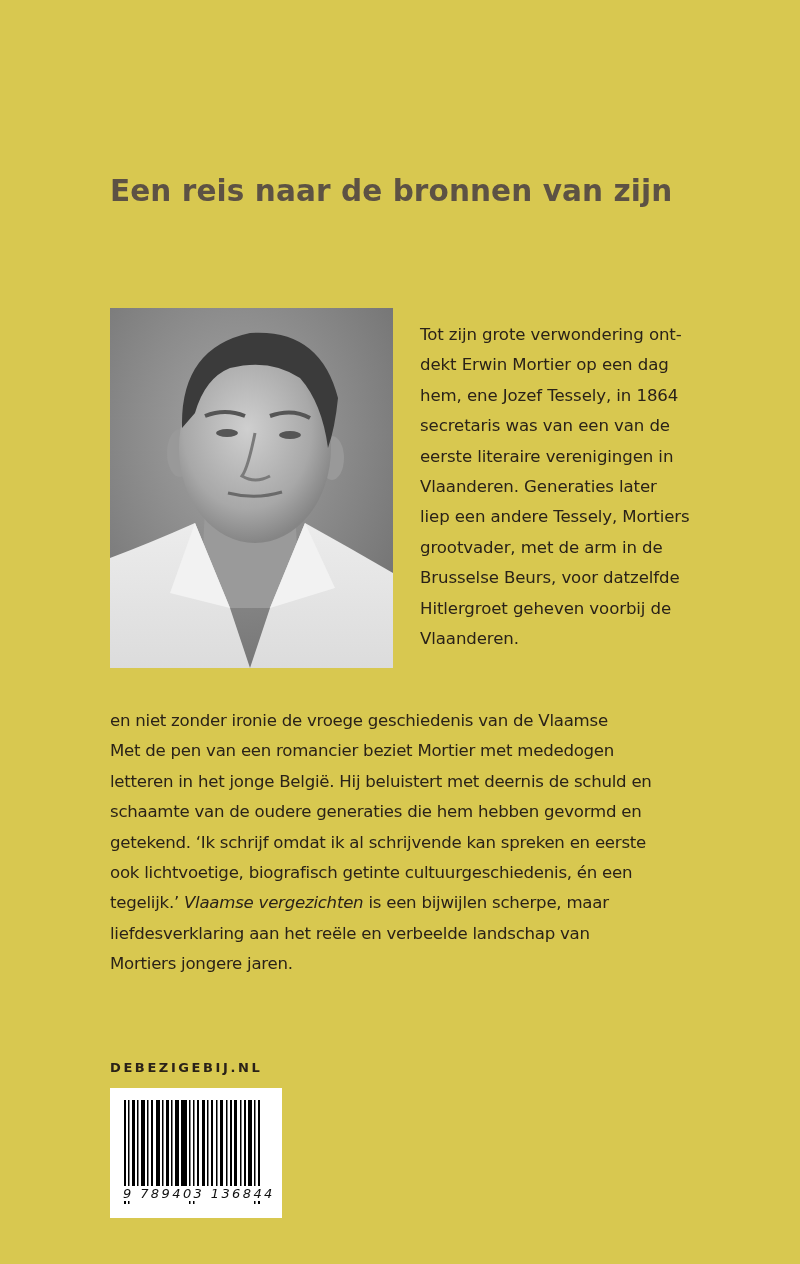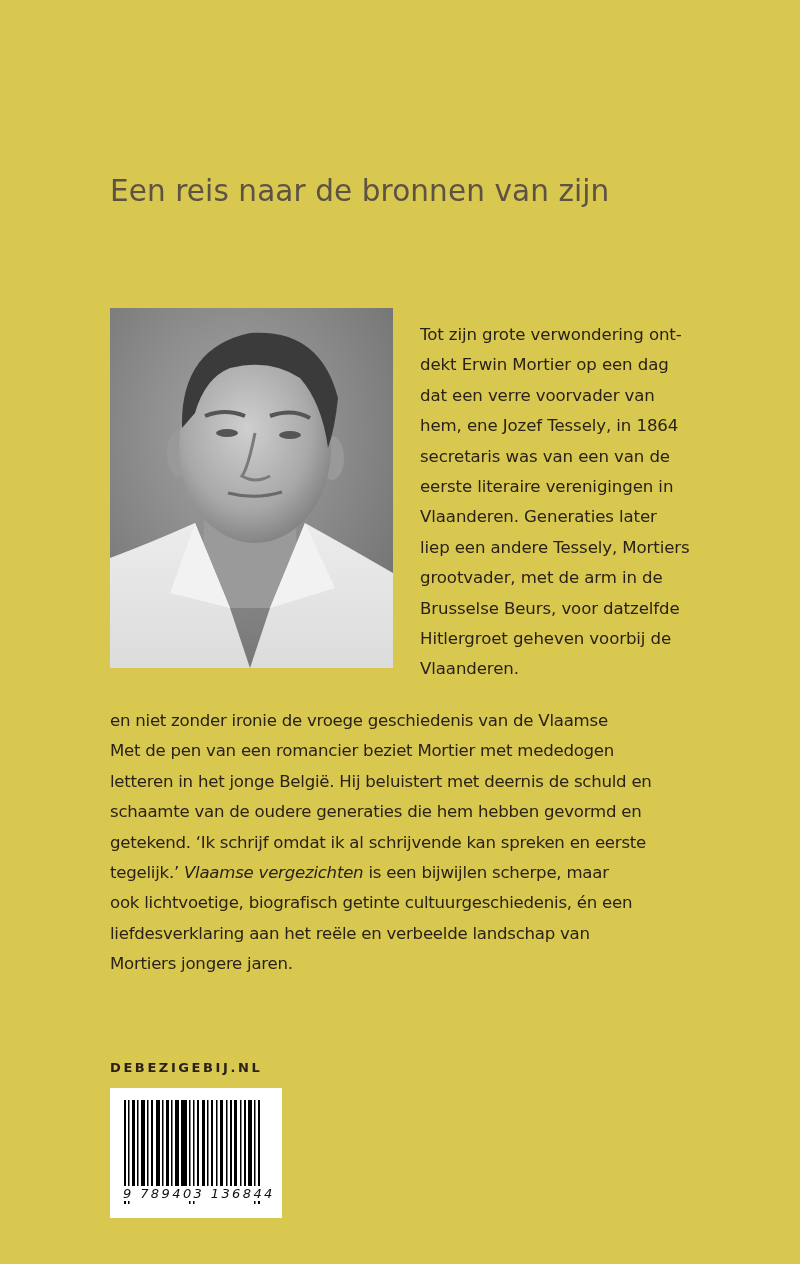--- a/index.html
+++ b/index.html
@@ -5,21 +5,21 @@
     html, body { margin:0; padding:0; }
     body {
       width:800px; height:1264px; overflow:hidden;
       background:#D8C850;
       font-family:"DejaVu Sans", sans-serif;
       position:relative;
     }
     .tagline {
       position:absolute; left:110px; top:170px; width:640px;
       font-size:29.5px; line-height:43px; color:#5d5244;
-      letter-spacing:0.1px; margin:0; font-weight:normal;
+      letter-spacing:0.1px; margin:0; font-weight:bold;
     }
     .photo {
       position:absolute; left:110px; top:308px; width:283px; height:360px;
       overflow:hidden;
       background:radial-gradient(ellipse at 40% 35%, #9a9a9a 0%, #7d7d7d 60%, #6e6e6e 100%);
     }
     .photo svg { display:block; }
     .intro {
       position:absolute; left:420px; top:320px; width:330px;
       font-size:16.6px; line-height:30.4px; color:#2a2218; margin:0;
@@ -98,40 +98,39 @@
 
       <path d="M145 125 Q138 160 132 168 Q145 176 160 168" stroke="#7a7a7a" stroke-width="3" fill="none"></path>
 
       <path d="M118 185 Q145 192 172 184" stroke="#6a6a6a" stroke-width="3" fill="none"></path>
     </svg>
   </div>
 
   <p class="intro">
     <span class="line">Tot zijn grote verwondering ont-</span>
     <span class="line">dekt Erwin Mortier op een dag</span>
-    <span class="line">dat een verre voorvader van</span>
     <span class="line">hem, ene Jozef Tessely, in 1864</span>
     <span class="line">secretaris was van een van de</span>
     <span class="line">eerste literaire verenigingen in</span>
     <span class="line">Vlaanderen. Generaties later</span>
     <span class="line">liep een andere Tessely, Mortiers</span>
     <span class="line">grootvader, met de arm in de</span>
     <span class="line">Brusselse Beurs, voor datzelfde</span>
     <span class="line">Hitlergroet geheven voorbij de</span>
     <span class="line">Vlaanderen.</span>
   </p>
 
   <p class="body-text">
     <span class="line">en niet zonder ironie de vroege geschiedenis van de Vlaamse</span>
     <span class="line">Met de pen van een romancier beziet Mortier met mededogen</span>
     <span class="line">letteren in het jonge België. Hij beluistert met deernis de schuld en</span>
     <span class="line">schaamte van de oudere generaties die hem hebben gevormd en</span>
     <span class="line">getekend. ‘Ik schrijf omdat ik al schrijvende kan spreken en eerste</span>
+    <span class="line">ook lichtvoetige, biografisch getinte cultuurgeschiedenis, én een</span>
     <span class="line"><span>tegelijk.’ </span><em>Vlaamse vergezichten</em><span> is een bijwijlen scherpe, maar</span></span>
-    <span class="line">ook lichtvoetige, biografisch getinte cultuurgeschiedenis, én een</span>
     <span class="line">liefdesverklaring aan het reële en verbeelde landschap van</span>
     <span class="line">Mortiers jongere jaren.</span>
   </p>
 
   <div class="publisher">DEBEZIGEBIJ.NL</div>
 
   <div class="barcode-box">
     <svg width="172" height="130" viewBox="0 0 172 130">
       <g fill="#000">
         <rect x="14" y="12" width="2" height="104"></rect>

